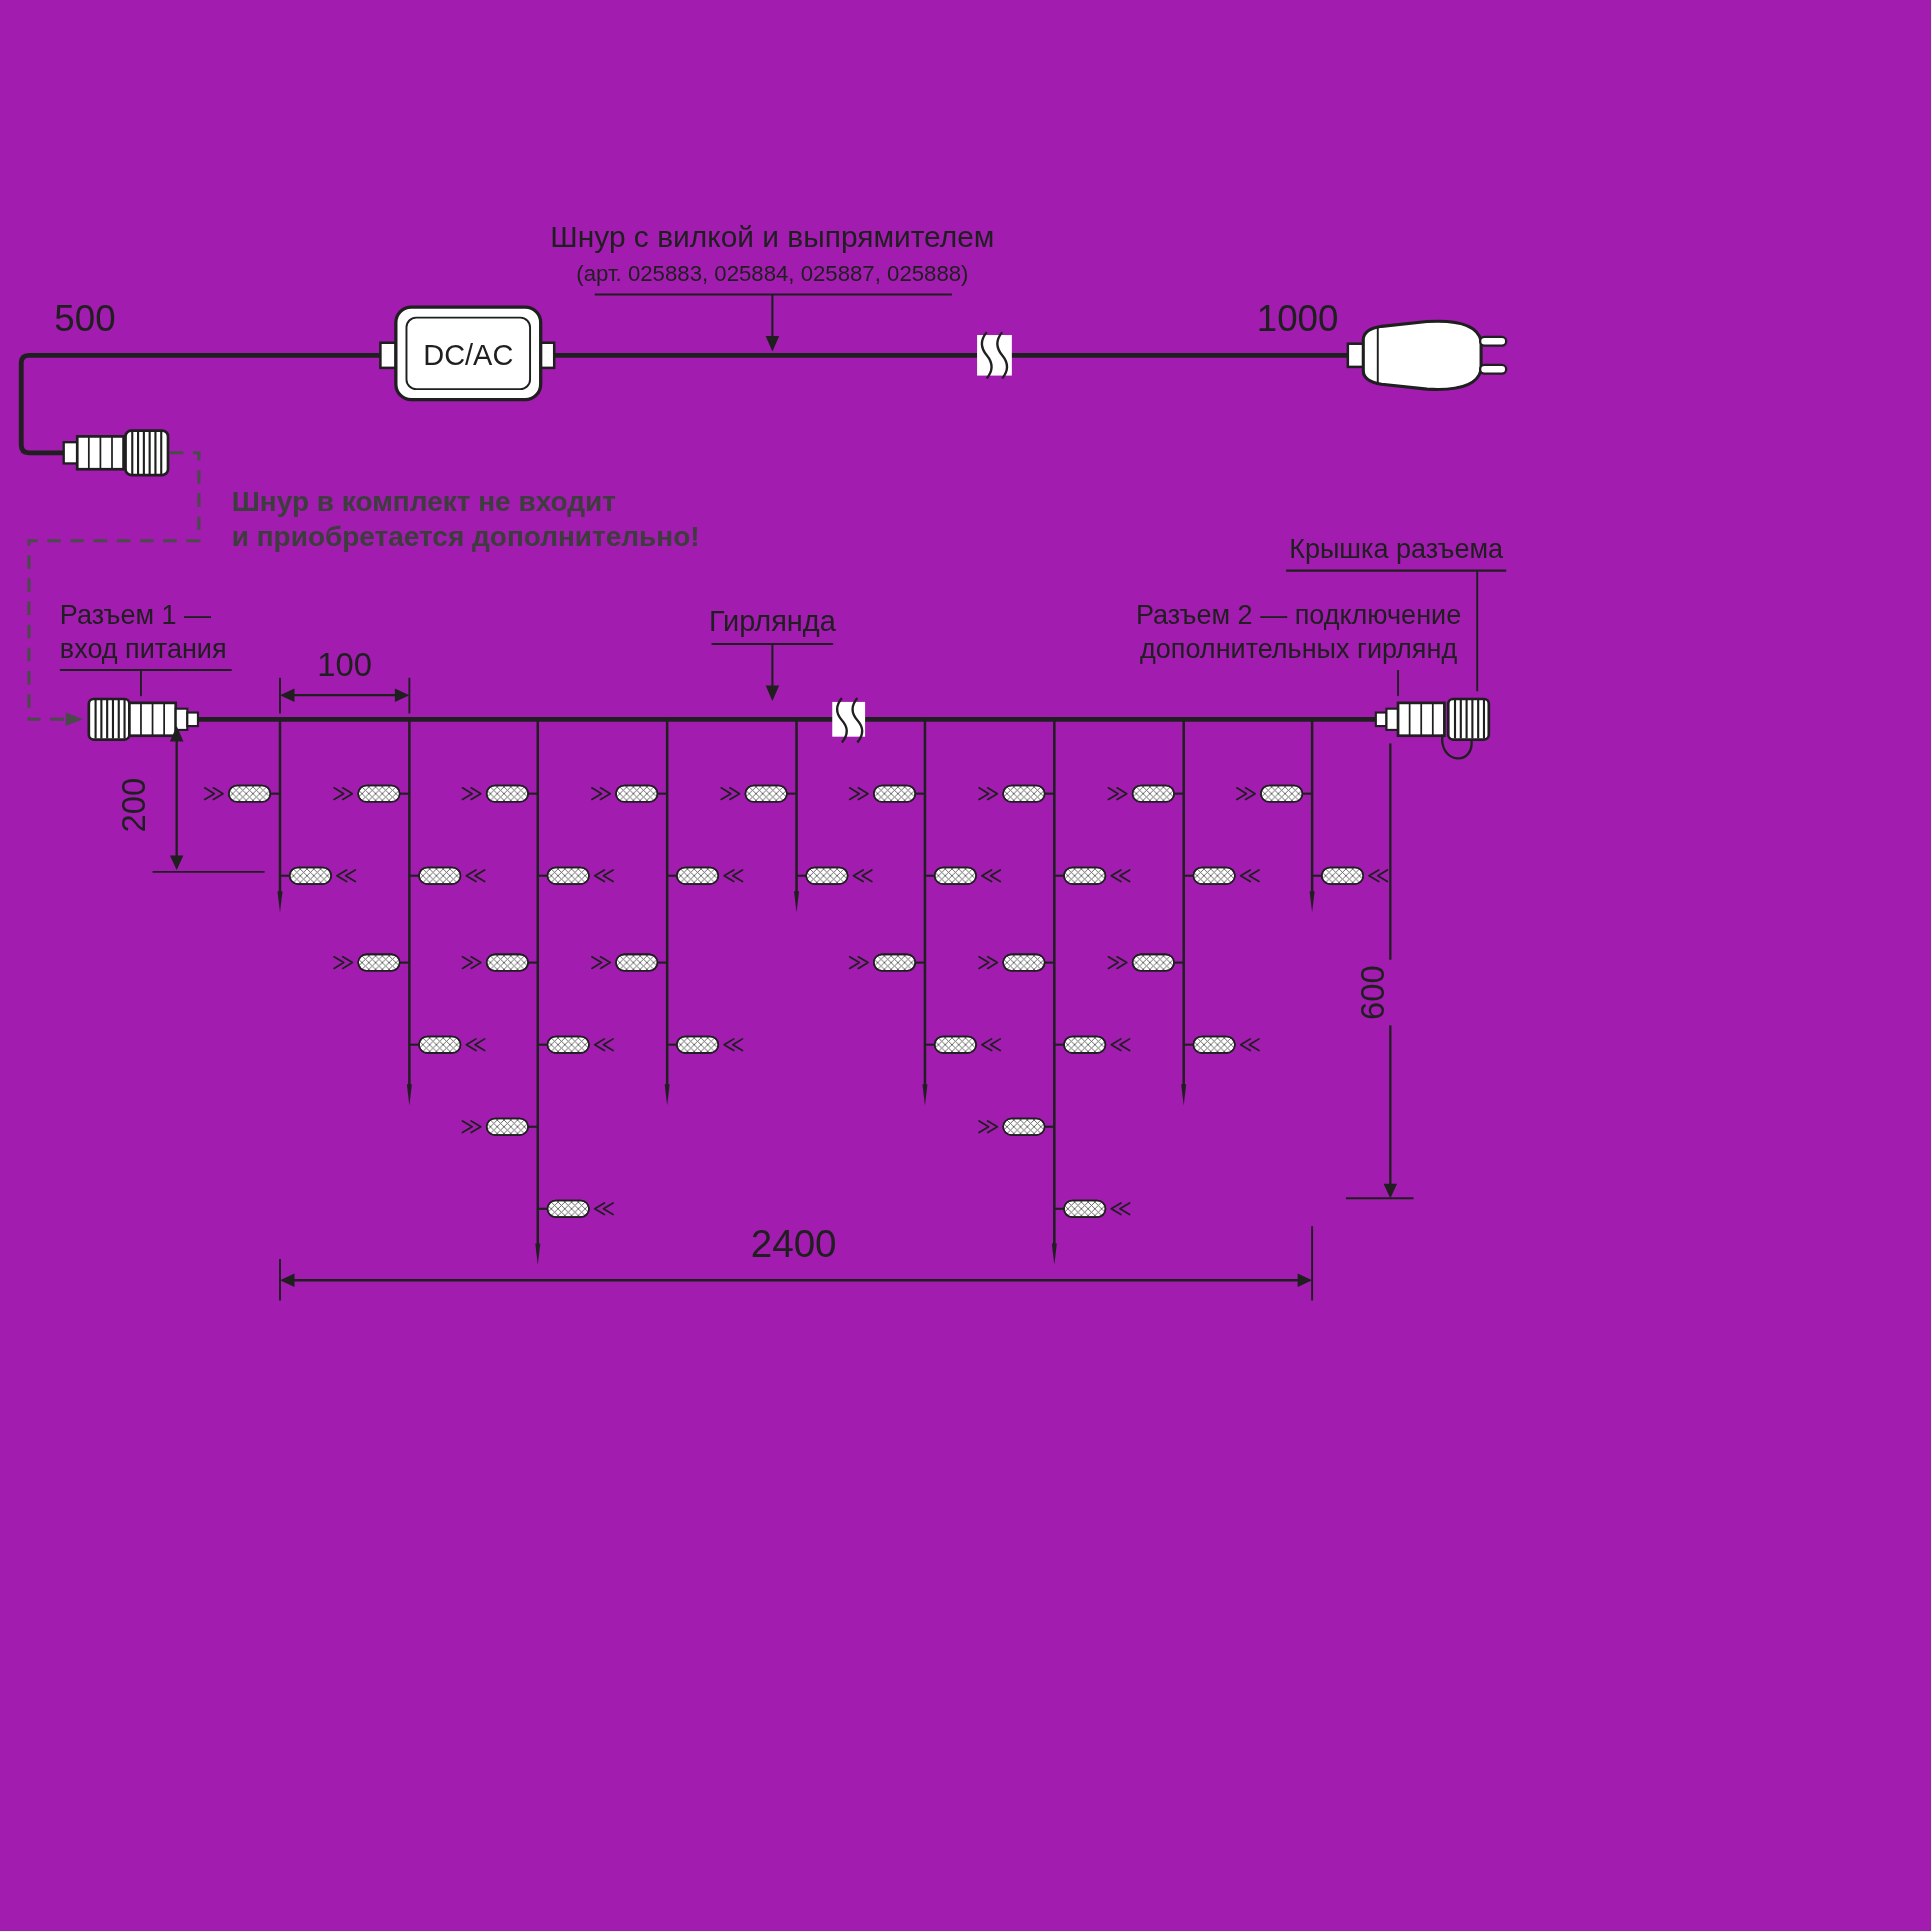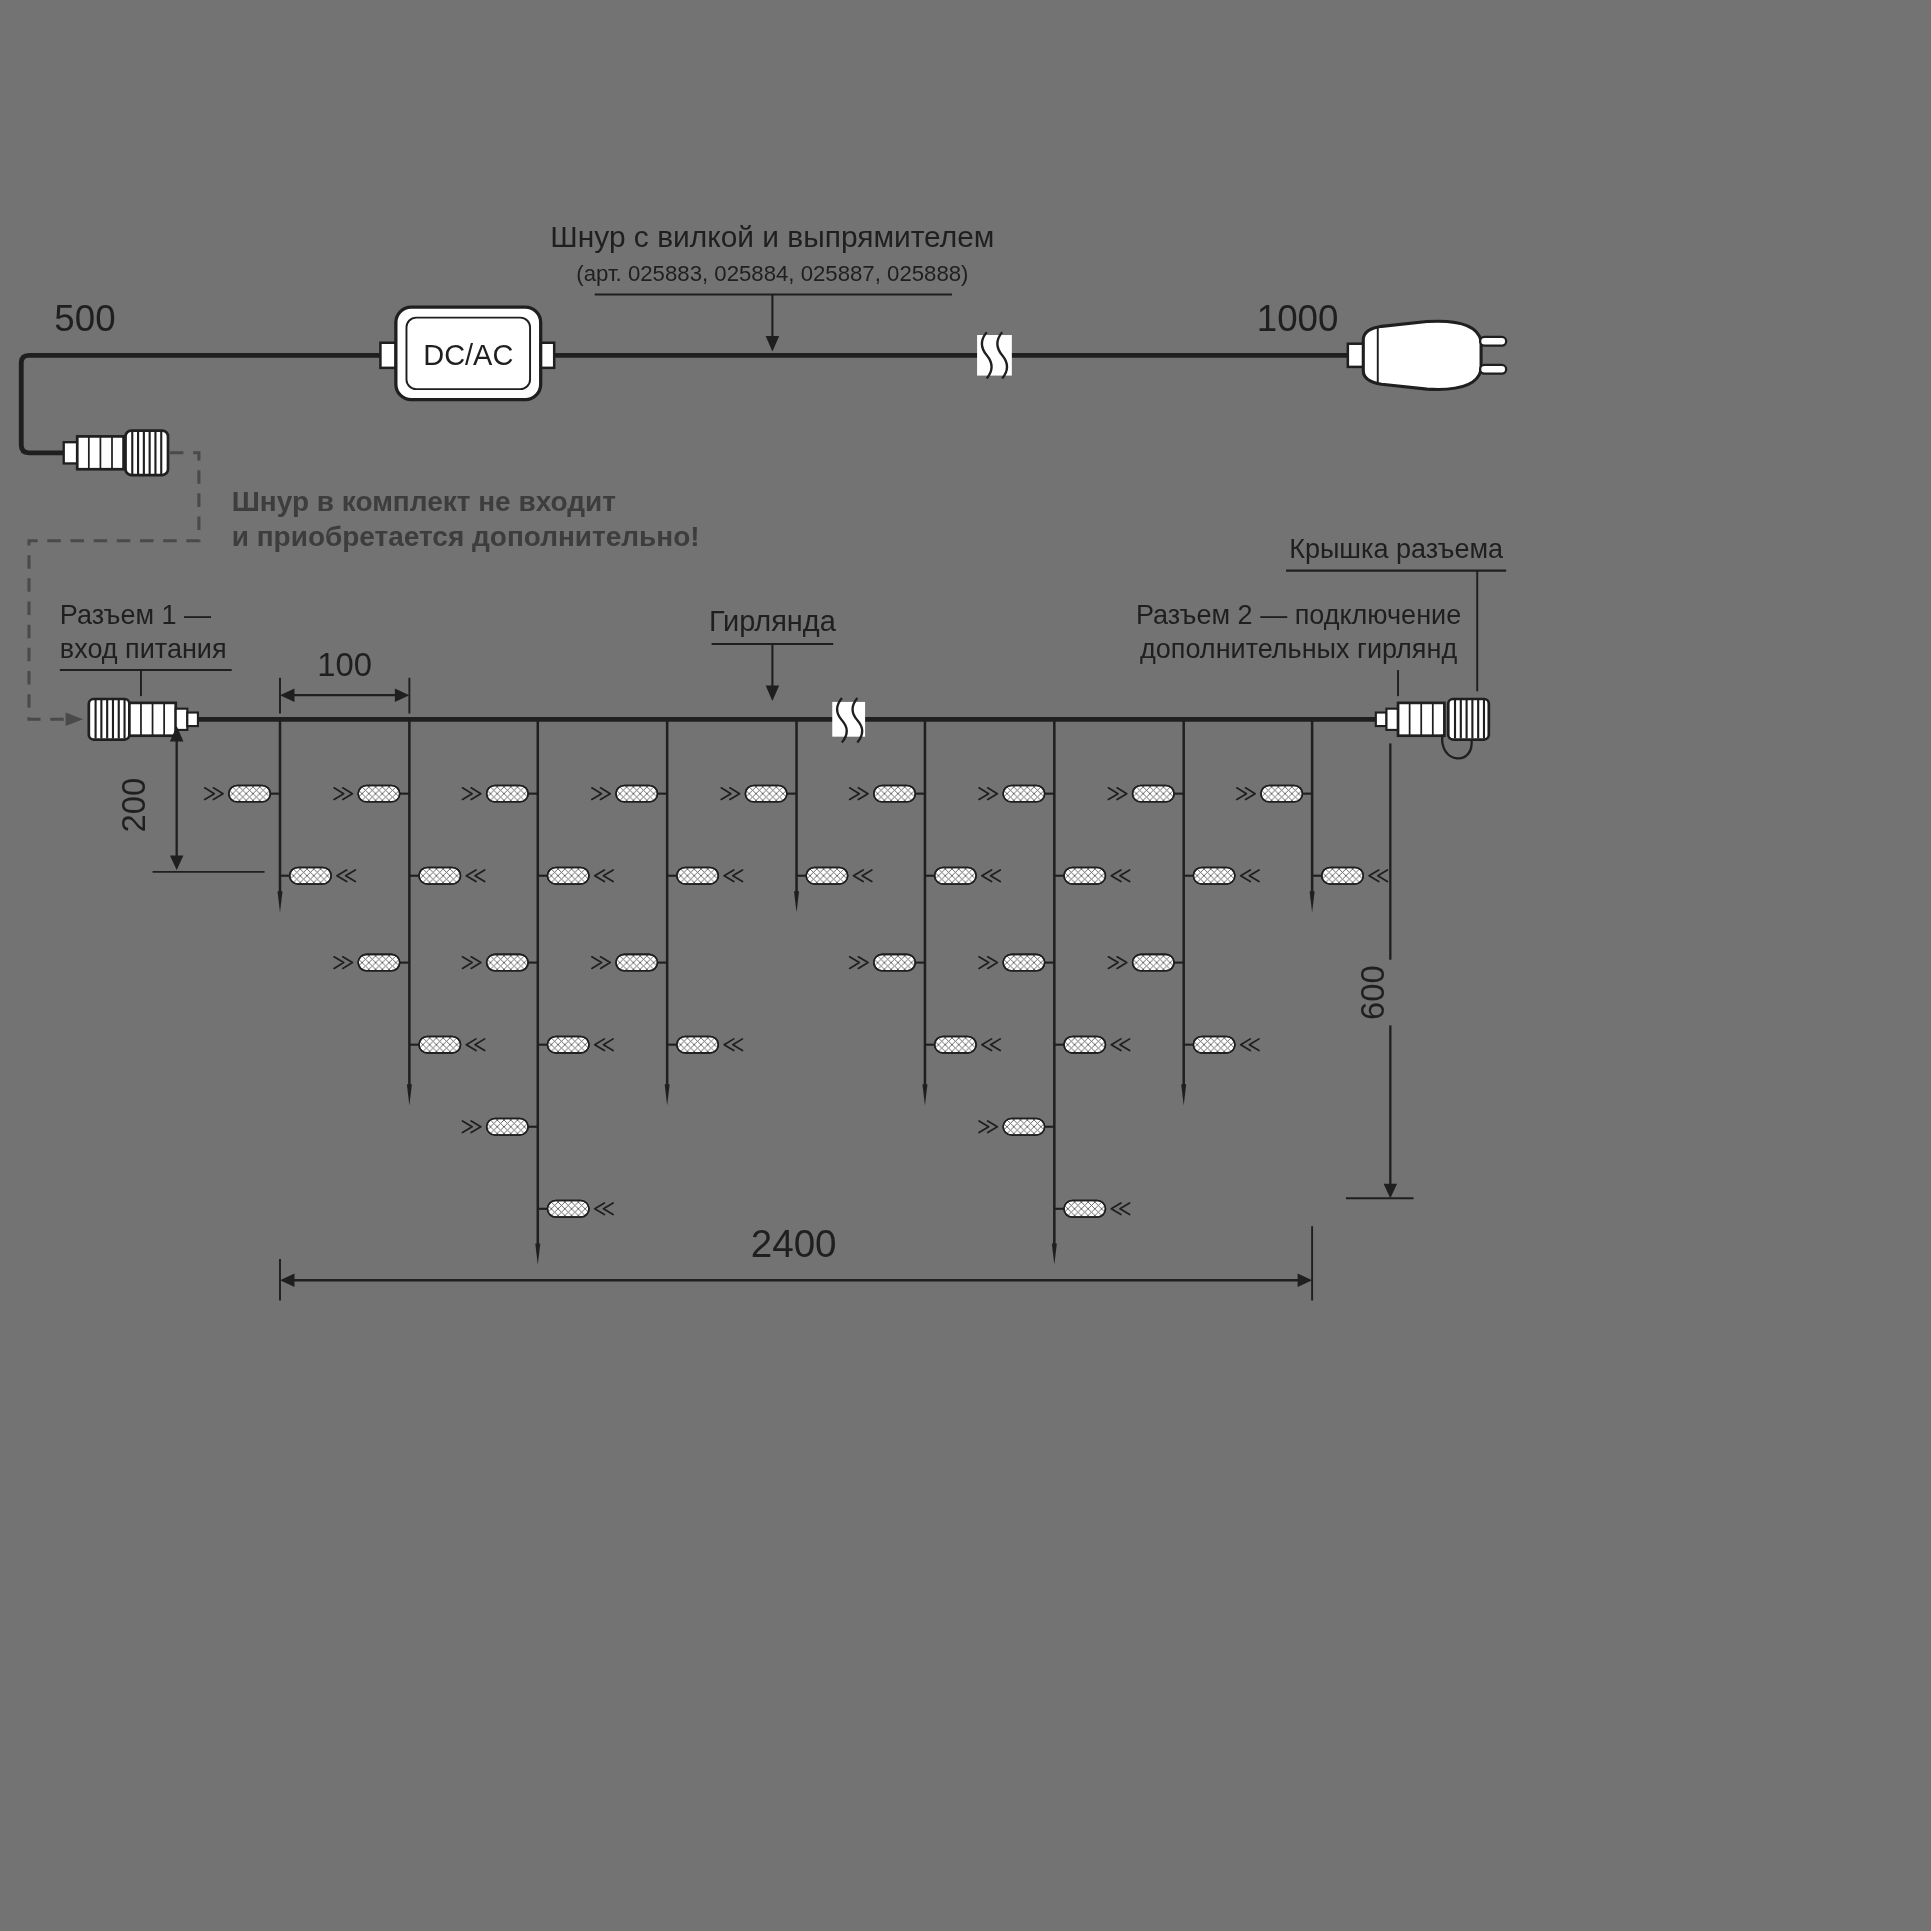--- a/index.html
+++ b/index.html
@@ -1,16 +1,16 @@
 <!DOCTYPE html>
 <html><head>
 <meta charset="utf-8">
 <style>
   html, body { margin: 0; padding: 0; background: #ffffff; }
-  .canvas { width: 1931px; height: 1931px; position: relative; background: #737373; }
+  .canvas { width: 1931px; height: 1931px; position: relative; background: #a21caf; }
   svg { display: block; }
   svg text {
     font-family: "Liberation Sans", sans-serif;
     fill: #1f1f1f;
   }
   svg text.note { fill: #3d3d3d; font-weight: bold; }
 </style>
 </head>
 <body>
 

